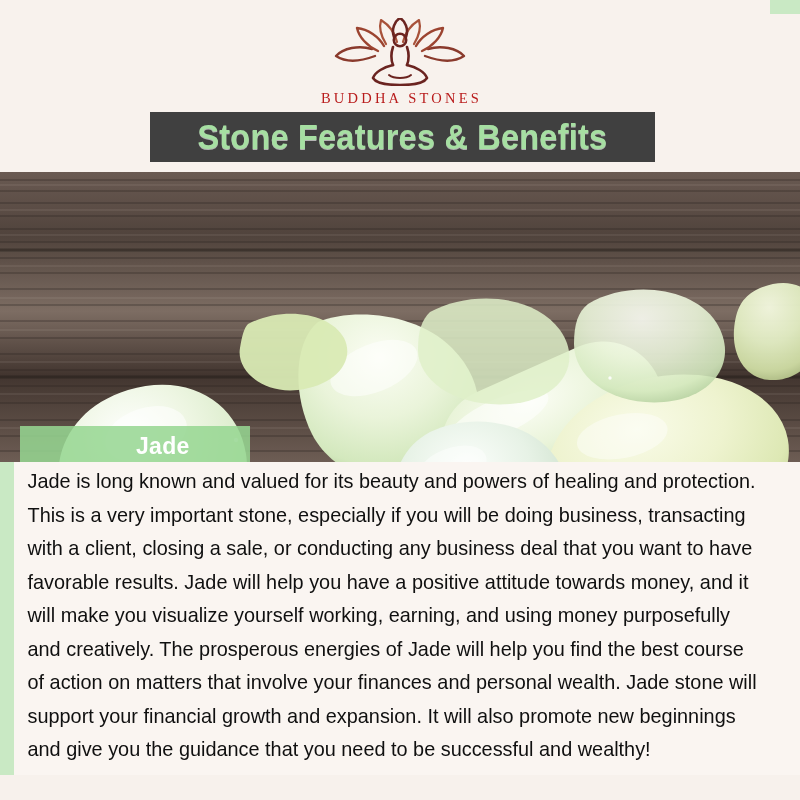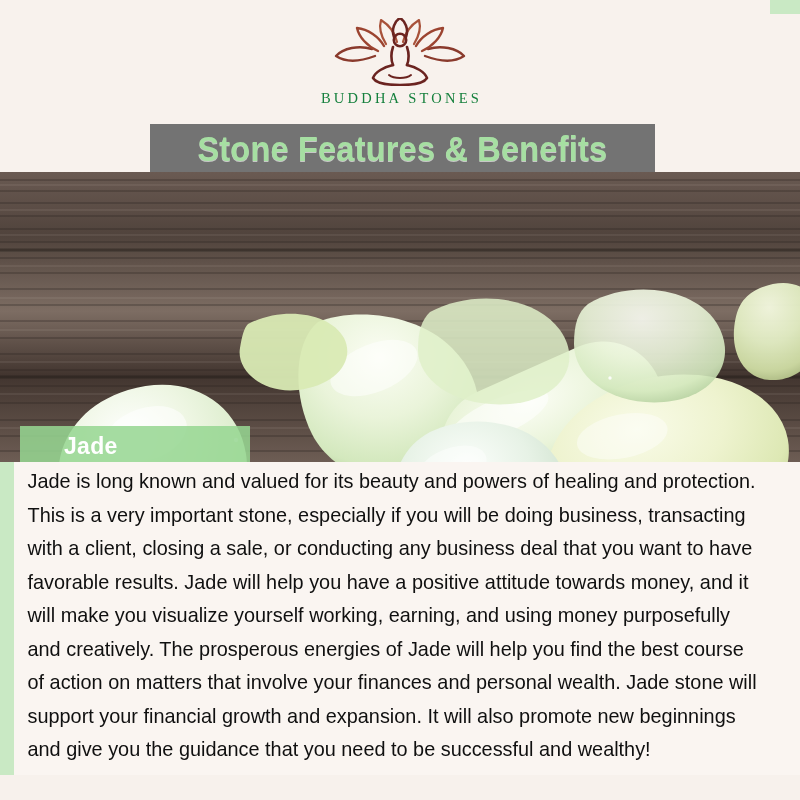--- a/index.html
+++ b/index.html
@@ -21,28 +21,28 @@
     position:absolute;left:0;top:0;width:770px;height:172px;
     background:#f8f2ed;
   }
   .header-notch{position:absolute;left:770px;top:14px;width:30px;height:158px;background:#f8f2ed;}
 
   
   .logo-wrap{position:absolute;left:0;top:18px;width:800px;text-align:center;}
   .logo-mark{display:block;margin:0 auto;width:142px;height:68px;}
   .logo-word{
     margin-top:4px;font-family:"Liberation Serif","DejaVu Serif",serif;
-    font-size:14.5px;letter-spacing:3.2px;color:#15803d;font-weight:400;
+    font-size:14.5px;letter-spacing:3.2px;color:#b91c1c;font-weight:400;
     text-indent:3px;
   }
 
   
   .title-band{
-    position:absolute;left:150px;top:124px;width:505px;height:50px;
-    background:#737373;display:flex;align-items:center;justify-content:center;
+    position:absolute;left:150px;top:112px;width:505px;height:50px;
+    background:#404040;display:flex;align-items:center;justify-content:center;
   }
   .title-text{
     font-family:"Liberation Sans","DejaVu Sans",sans-serif;
     font-weight:bold;font-size:35px;color:#a6dfa2;
     letter-spacing:.2px;transform:scaleX(.93);white-space:nowrap;
     text-shadow:0 1px 0 rgba(255,255,255,.6);
   }
 
   
   .photo{
@@ -51,21 +51,21 @@
   }
   .photo svg{display:block;width:800px;height:290px;}
 
   .jade-tag{
     position:absolute;left:20px;top:426px;width:230px;height:40px;
     background:rgba(150,214,146,.86);
     display:flex;align-items:center;
   }
   .jade-tag span{
     color:#ffffff;font-weight:bold;font-size:23px;letter-spacing:.3px;
-    margin-left:44px;
+    margin-left:116px;
   }
 
   
   .content{
     position:absolute;left:14px;top:462px;width:786px;height:313px;
     background:#faf5f1;
   }
   .benefits{
     margin:0;padding:14px 0 6px 0;text-align:center;white-space:nowrap;
     font-weight:bold;font-size:25px;color:#a9e0a4;letter-spacing:.2px;

